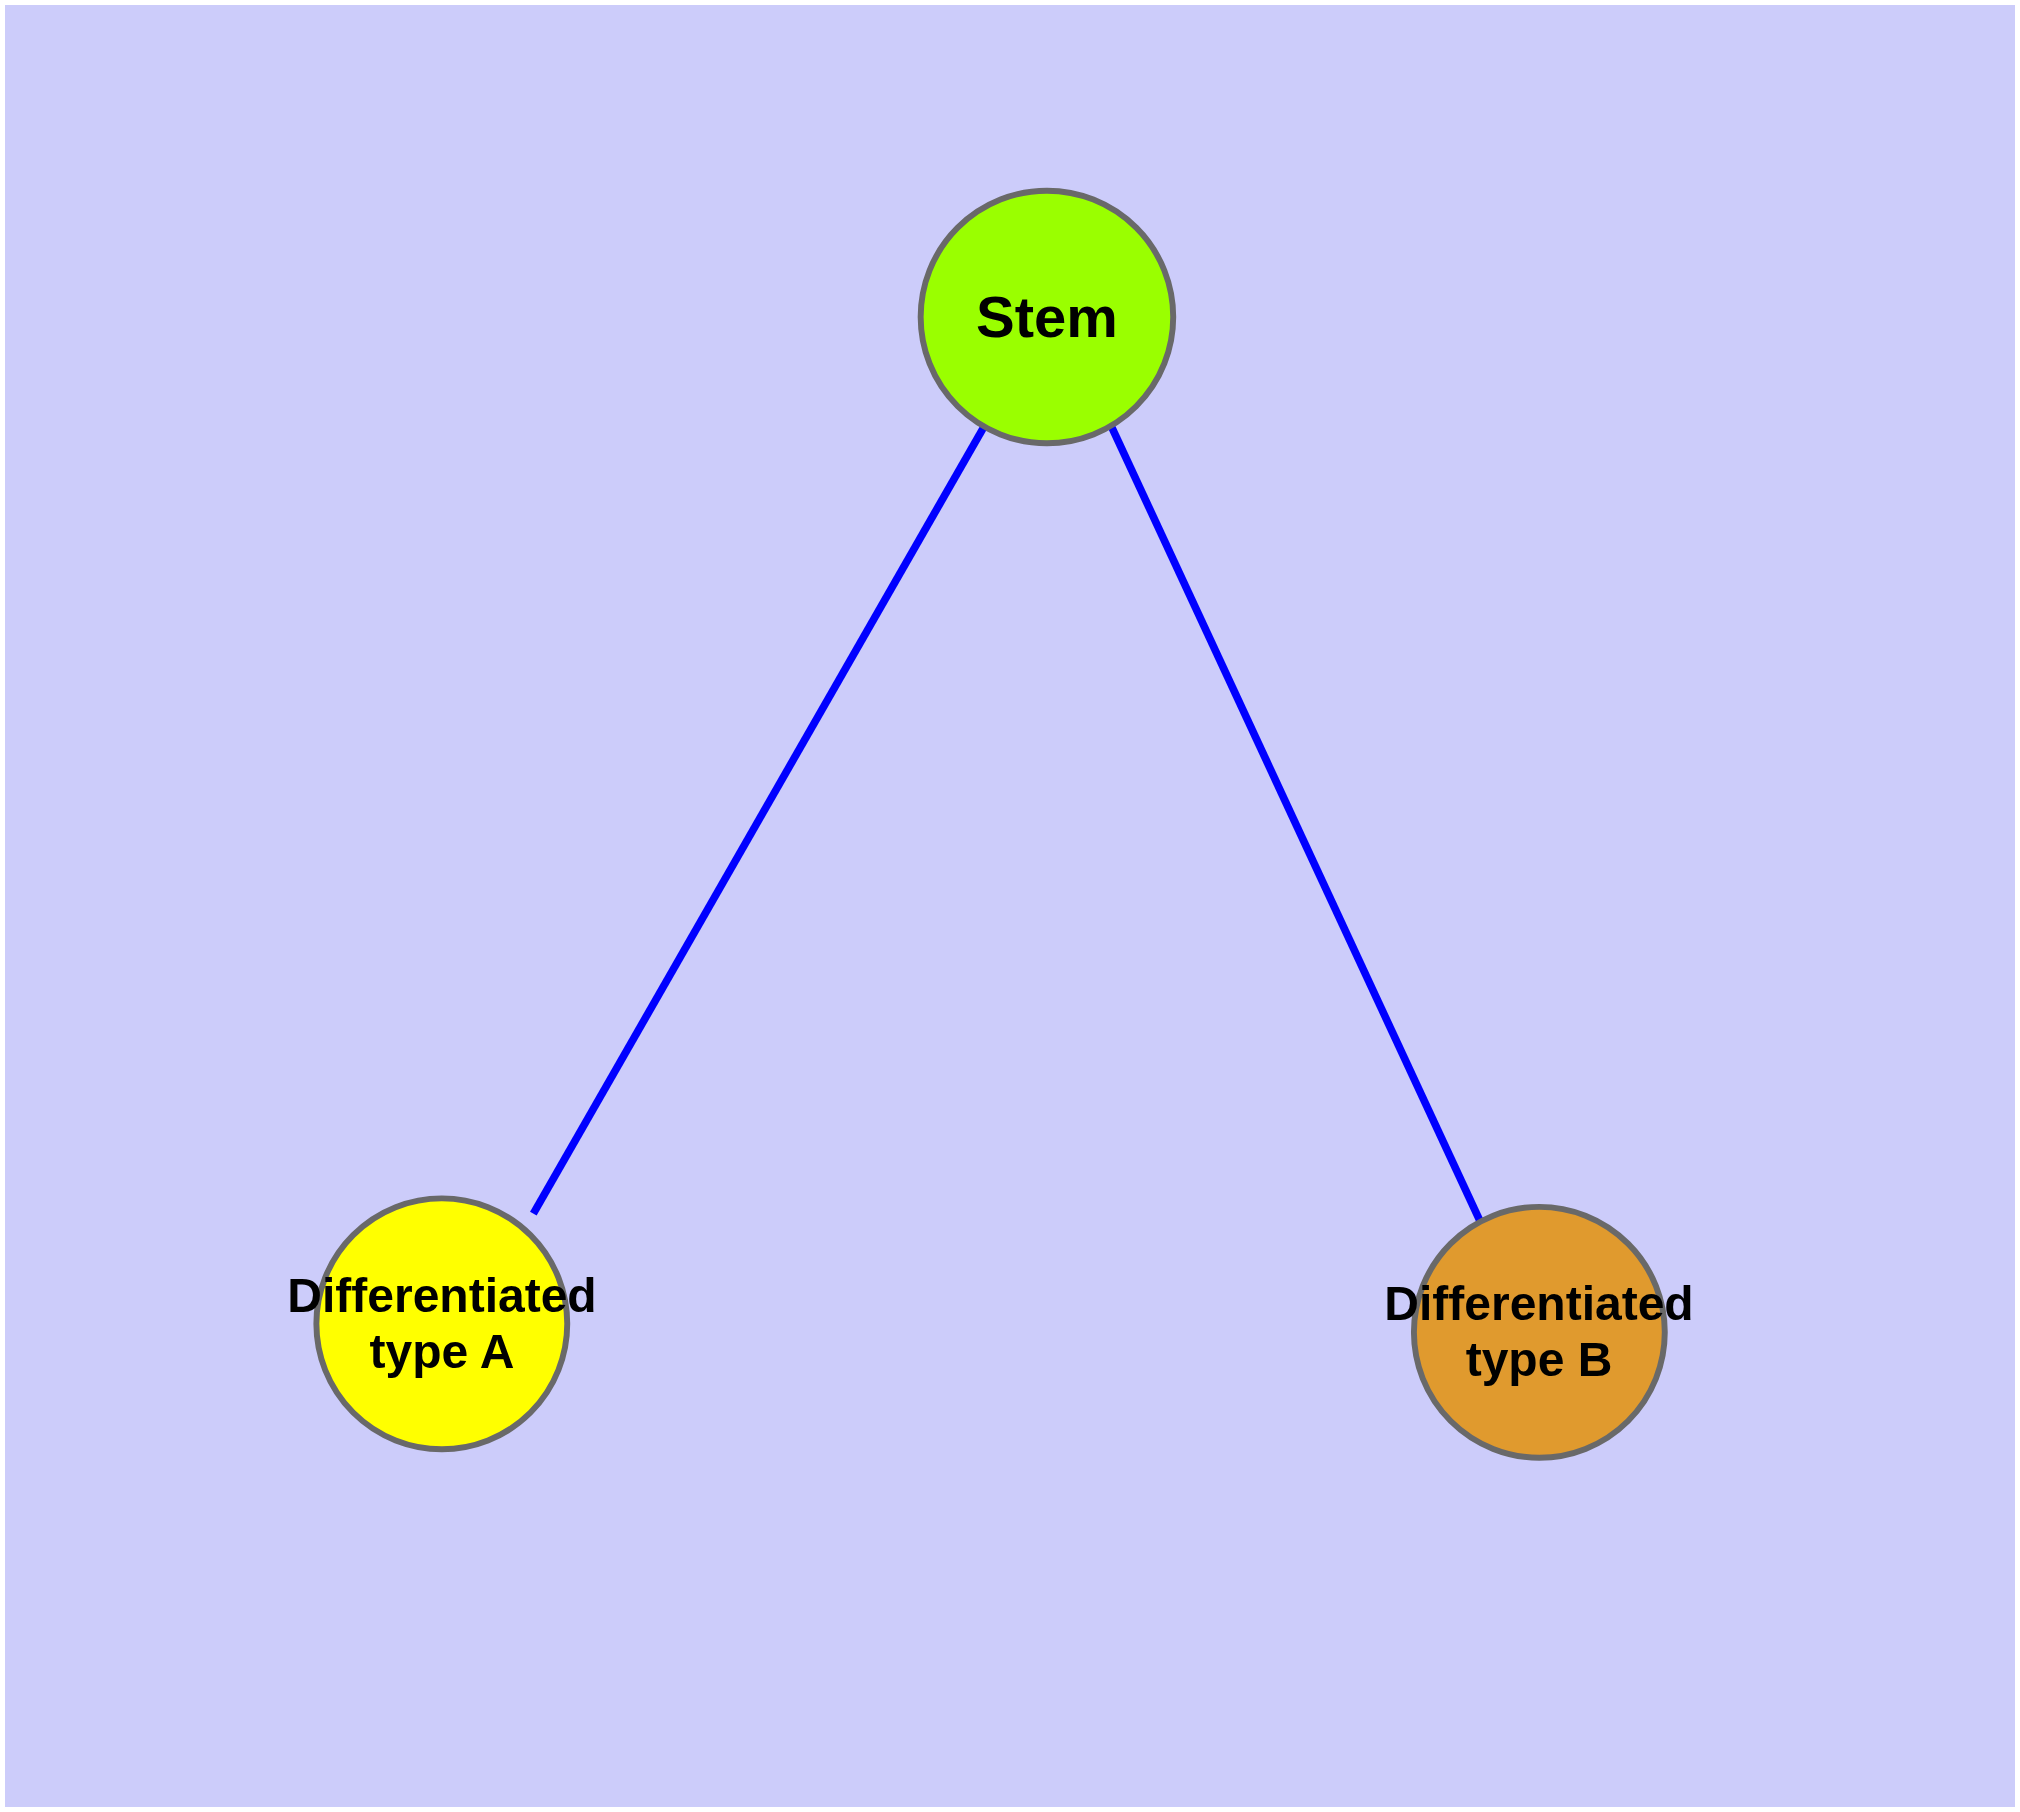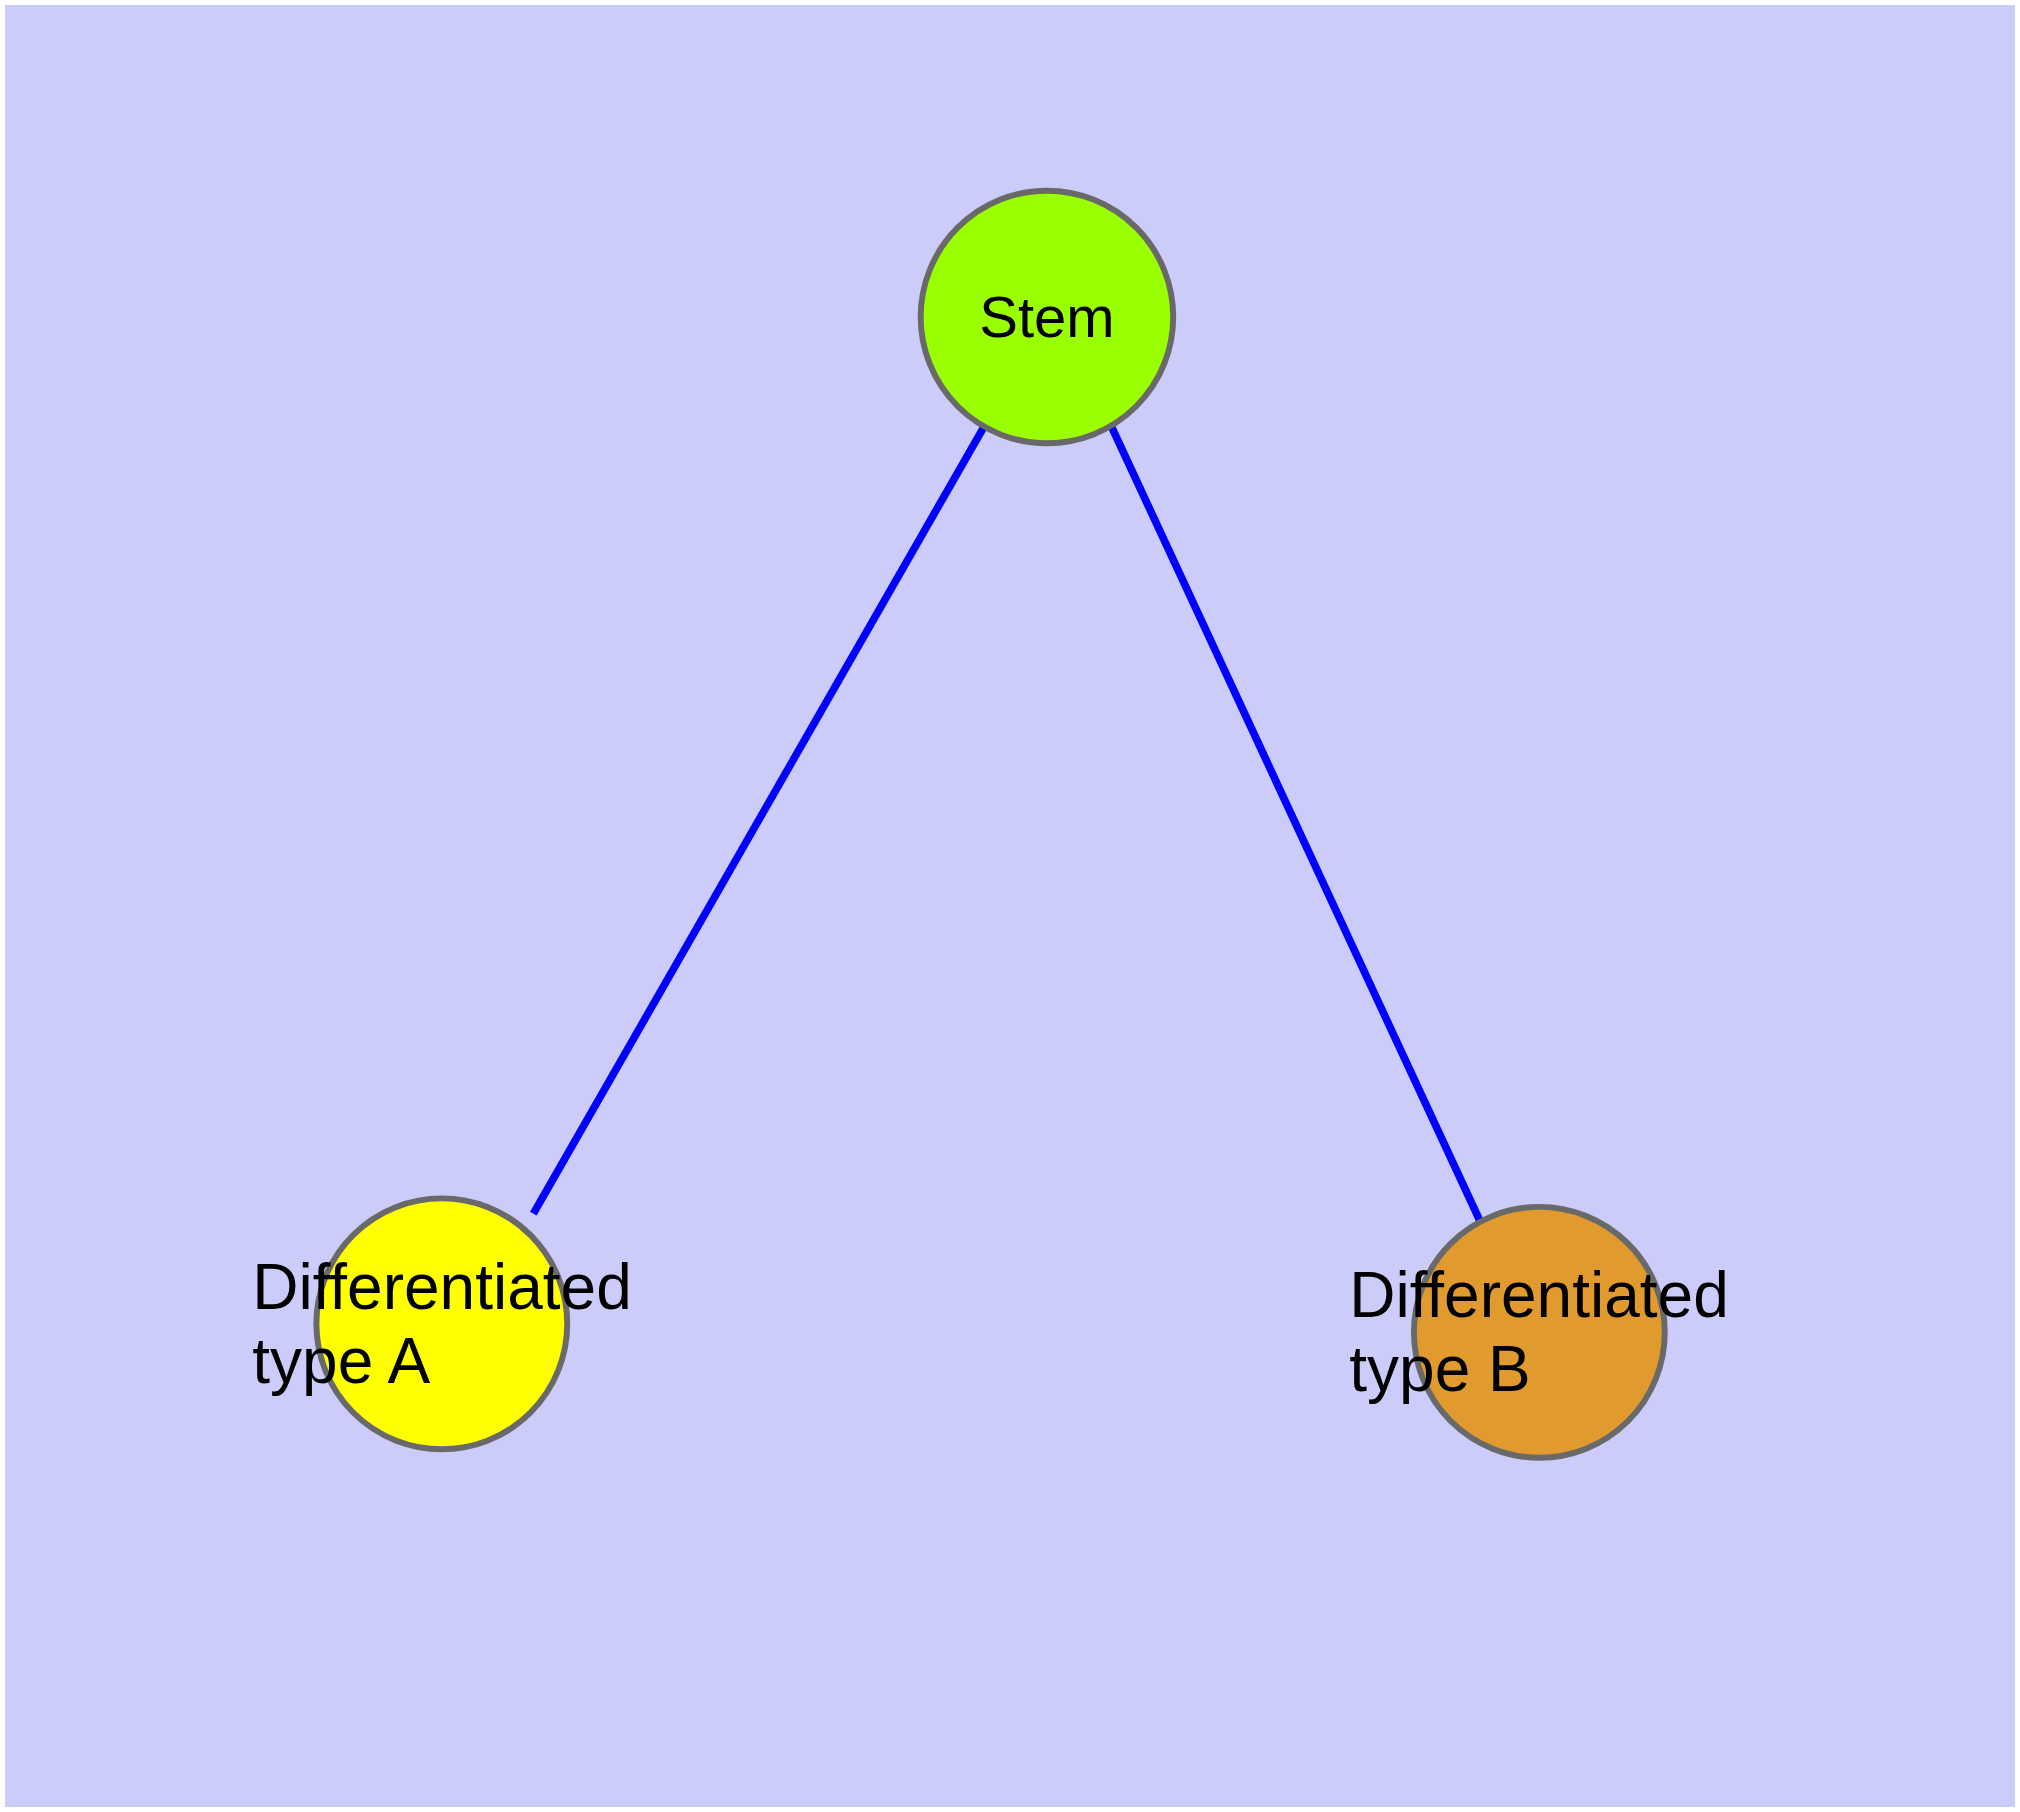--- a/index.html
+++ b/index.html
@@ -31,33 +31,34 @@
   #graph-svg {
     position: absolute;
     left: 0;
     top: 0;
     width: 2021px;
     height: 1812px;
     display: block;
   }
   .node-label {
     position: absolute;
+    text-align: center;
     color: #000000;
     font-family: "Liberation Sans", sans-serif;
-    font-weight: normal;
+    font-weight: bold;
     line-height: 1.16;
     white-space: pre;
     pointer-events: none;
     transform: translate(-50%, -50%);
   }
   .node-label.big {
     font-size: 58px;
   }
   .node-label.multi {
-    font-size: 64px;
+    font-size: 48px;
   }
 </style>
 </head>
 <body>
 
 <div id="graph-canvas">
 
   <div id="graph-plot-area"></div>
 
   <svg id="graph-svg" viewBox="0 0 2384 2138" xmlns="http://www.w3.org/2000/svg">

